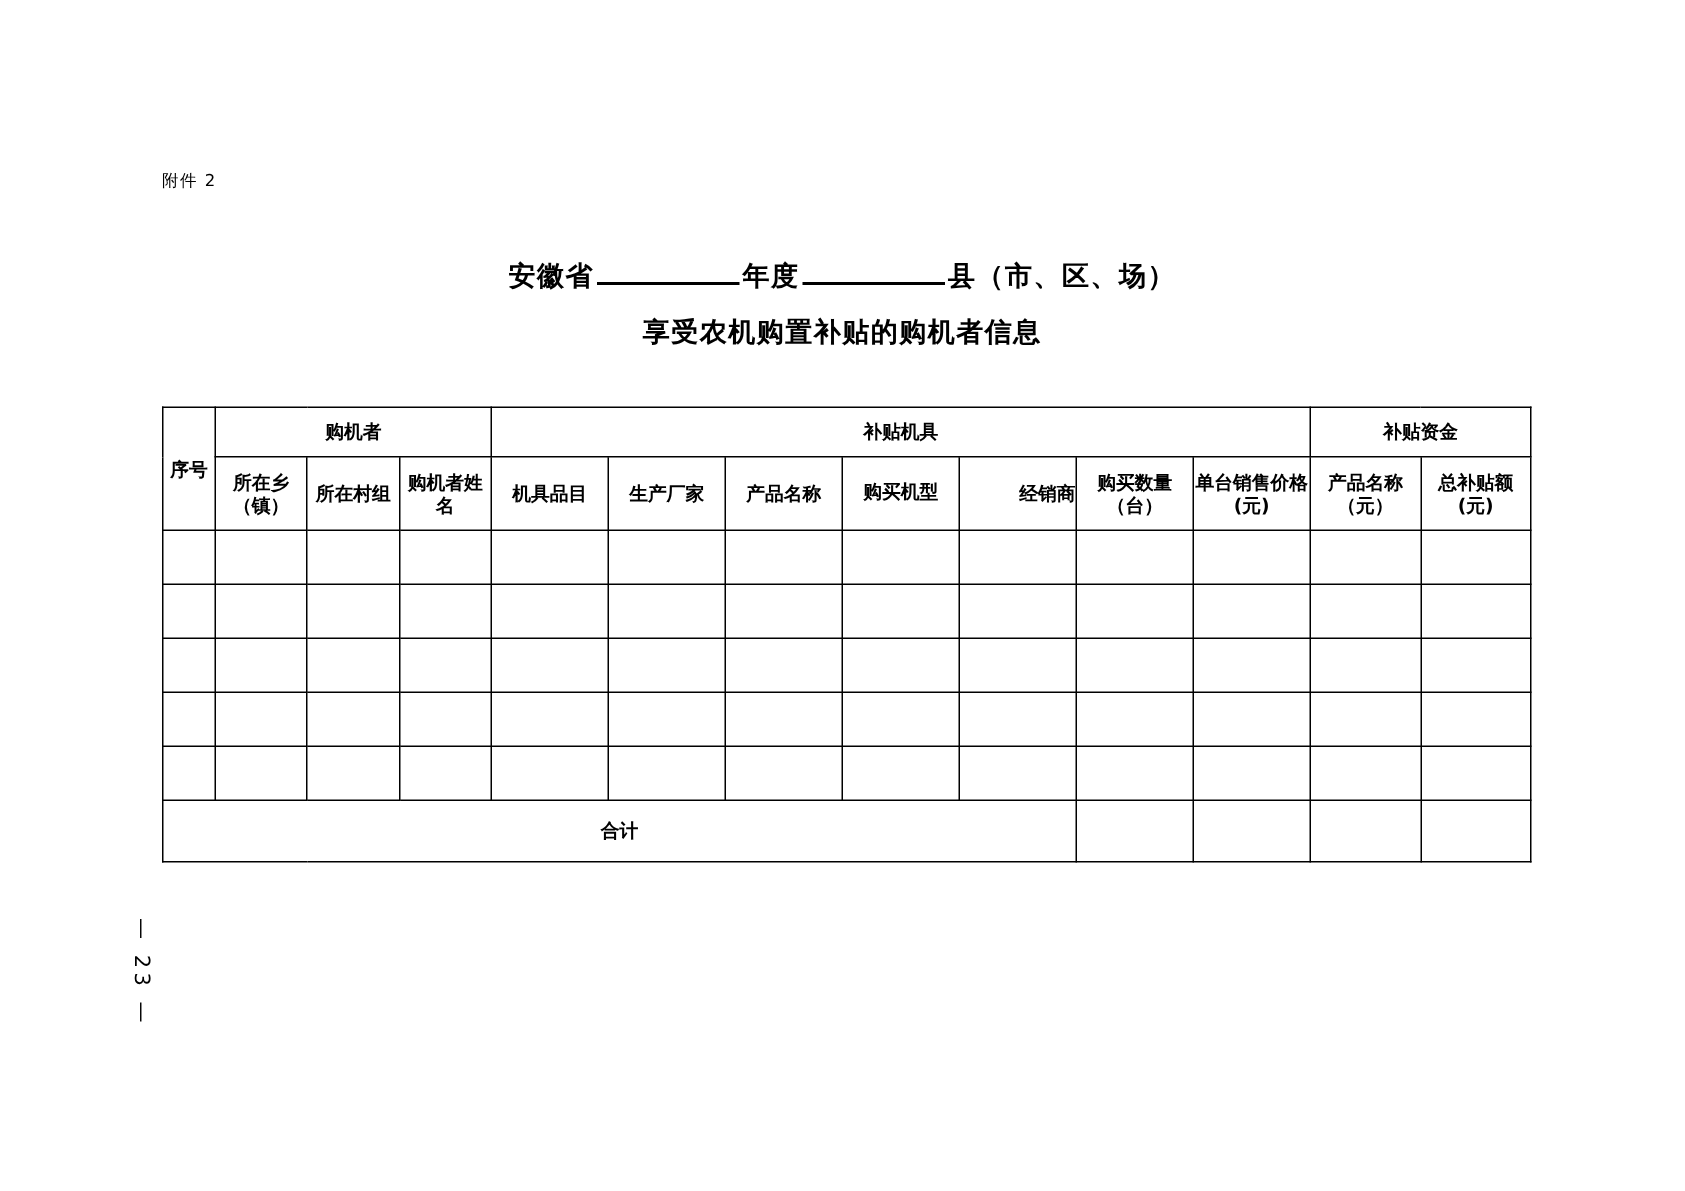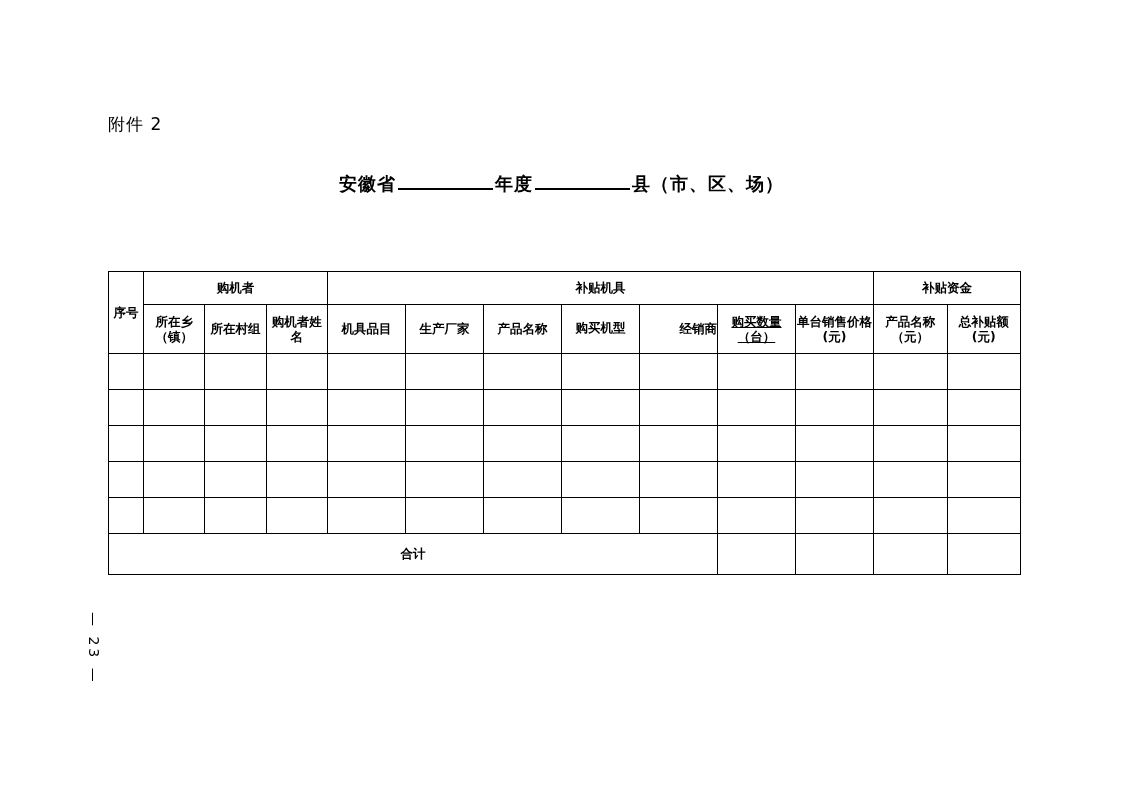--- a/index.html
+++ b/index.html
@@ -17,21 +17,21 @@
   }
   .page {
     position: relative;
     width: 1123px;
     height: 794px;
   }
   .attachment-label {
     position: absolute;
     left: 108px;
     top: 113px;
-    font-size: 17px;
+    font-size: 11px;
     letter-spacing: 1px;
   }
   .doc-title {
     position: absolute;
     left: 0;
     top: 170px;
     width: 1123px;
     text-align: center;
     font-size: 18px;
     font-weight: bold;
@@ -99,20 +99,21 @@
 <body>
 
 <div class="page">
 
   <div class="attachment-label">附件 2</div>
 
   <div class="doc-title">
     <div class="line1">
       <span>安徽省</span><span class="blank-underline"></span><span>年度</span><span class="blank-underline"></span><span>县（市、区、场）</span>
     </div>
+    <div class="line2">享受农机购置补贴的购机者信息</div>
   </div>
 
   <span></span><table class="main">
     <colgroup>
       </colgroup>
 
     <tbody>
       <tr class="hdr-top">
         <td rowspan="2" class="sn-cell" style="width:34px;">序号</td>
         <td colspan="3" style="width:183px;">购机者</td>
@@ -121,21 +122,21 @@
       </tr>
       <tr class="hdr-sub">
         <td style="width:57px;">所在乡（镇）</td>
         <td style="width:53px;">所在村组</td>
         <td style="width:52px;">购机者姓名</td>
         <td style="width:52px;margin-top:18px;">机具品目</td>
         <td style="width:88px;">生产厂家</td>
         <td style="width:88px;">产品名称</td>
         <td style="width:95px;font-family:Liberation Serif, serif;">购买机型</td>
         <td style="width:68px;text-align:right;">经销商</td>
-        <td style="width:76px;text-decoration:underline;">购买数量（台）</td>
+        <td style="width:76px;">购买数量（台）</td>
         <td style="width:78px;">单台销售价格(元)</td>
         <td style="width:88px;">产品名称（元）</td>
         <td style="width:58px;margin-left:24px;">总补贴额(元)</td>
       </tr>
 
       <tr class="body-row">
         <td class="data"></td>
         <td class="data"></td>
         <td class="data"></td>
         <td class="data"></td>

